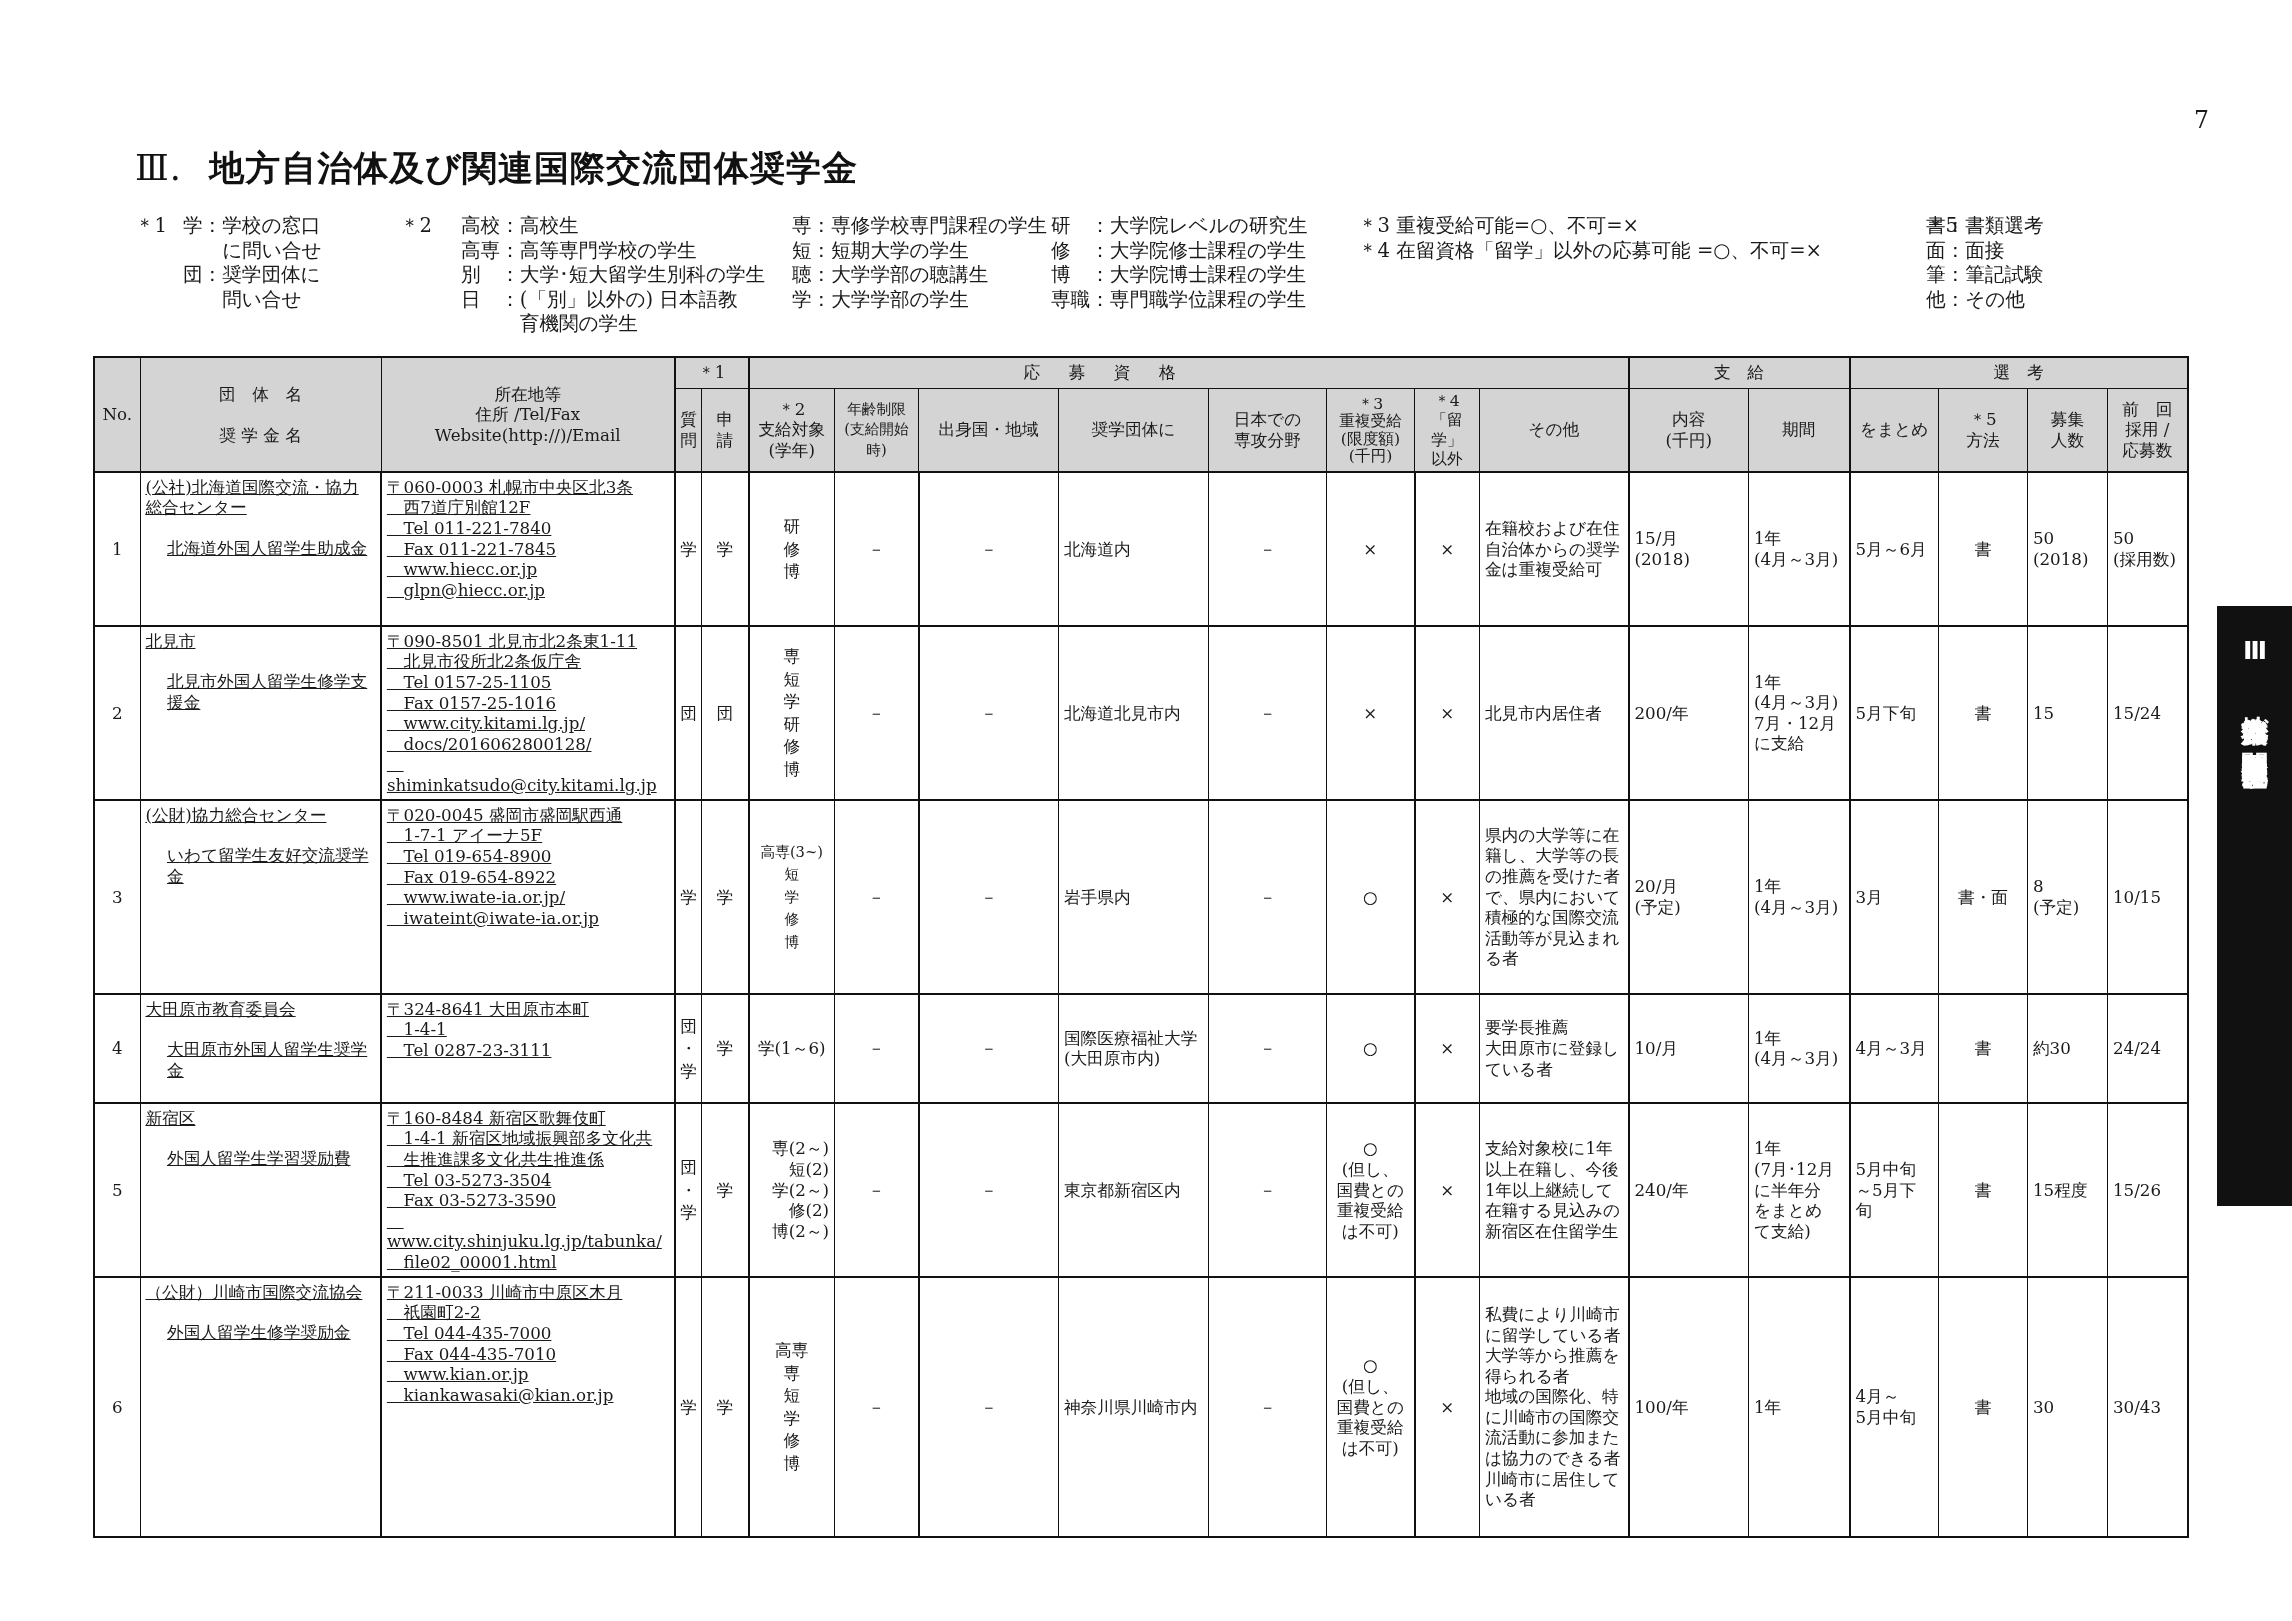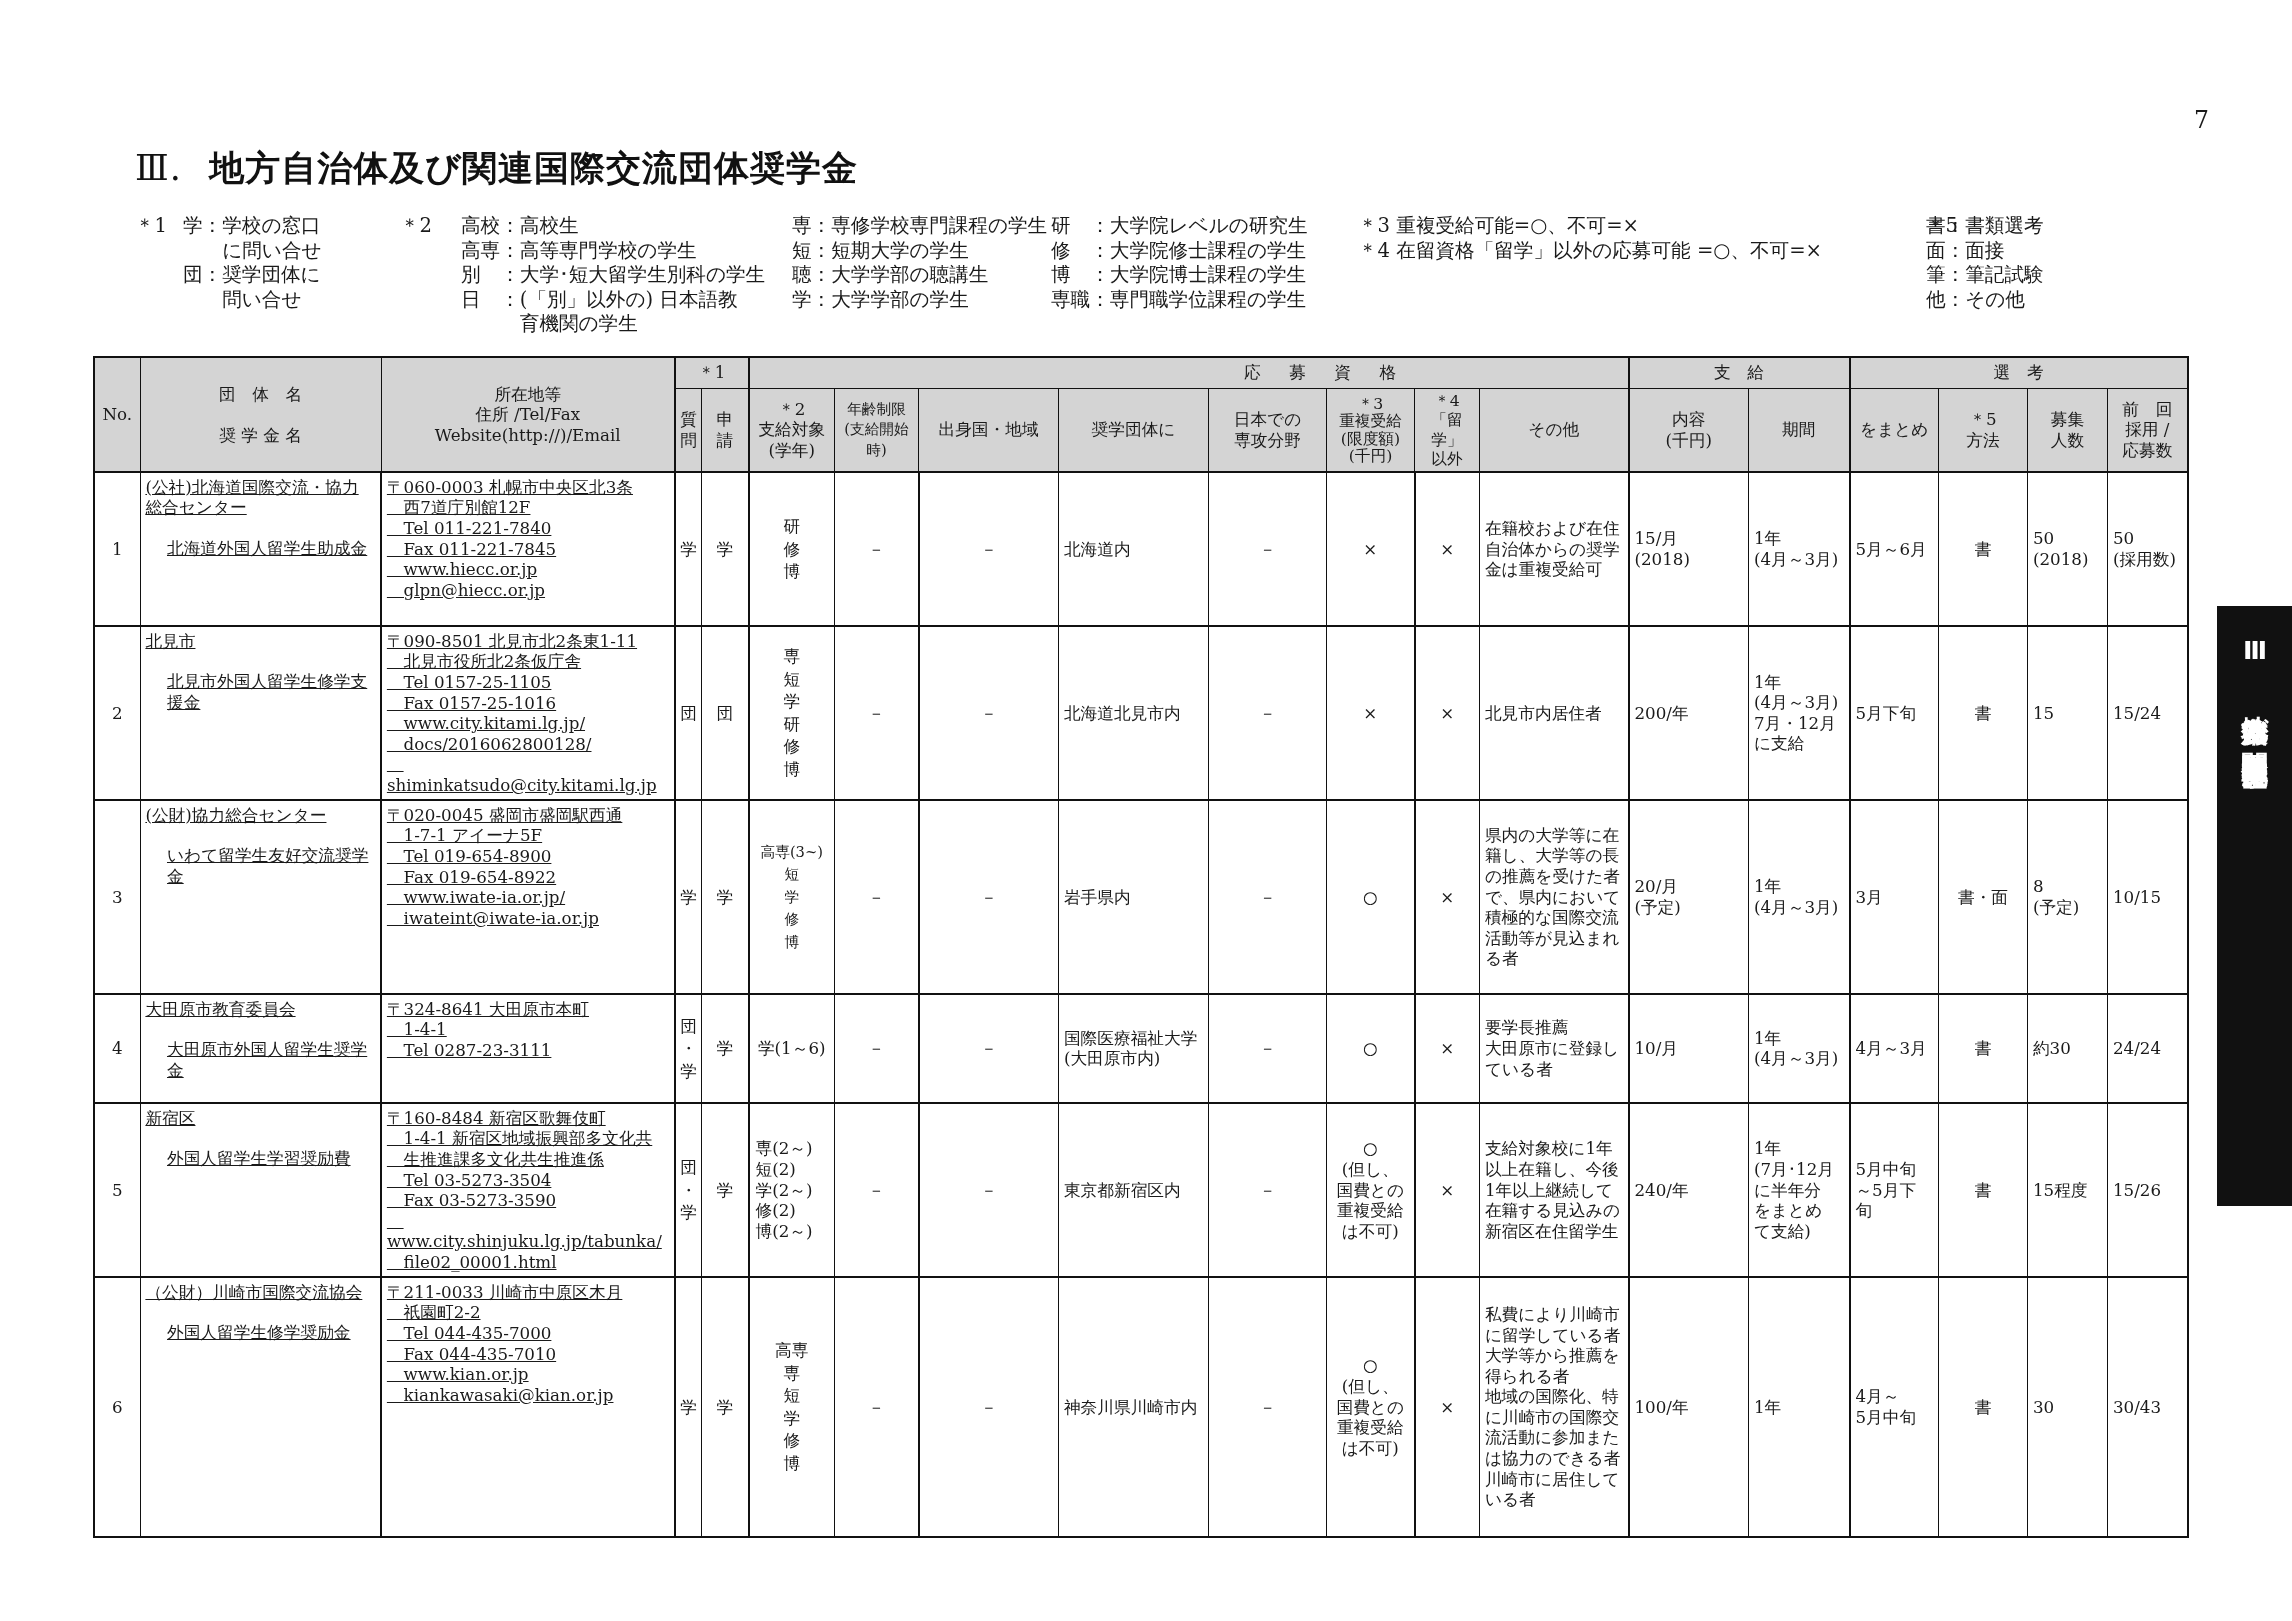--- a/index.html
+++ b/index.html
@@ -113,21 +113,21 @@
   <thead>
     <tr style="height:31px;">
       <th rowspan="2" class="pre">No.</th>
       <th rowspan="2" class="pre">団　体　名
 
 奨 学 金 名</th>
       <th rowspan="2" class="pre">所在地等
 住所 /Tel/Fax
 Website(http://)/Email</th>
       <th colspan="2" class="thick-l">＊1</th>
-      <th colspan="8" class="thick-l" style="text-align:center; padding-left:274px; letter-spacing:5.9px;">応　募　資　格</th>
+      <th colspan="8" class="thick-l" style="text-align:left; padding-left:274px; letter-spacing:5.9px;">応　募　資　格</th>
       <th colspan="2" class="thick-l">支　給</th>
       <th colspan="4" class="thick-l">選　考</th>
     </tr>
     <tr style="height:76px;">
       <th class="pre thick-l" style="padding:0;">質
 問</th>
       <th class="pre" style="padding:0;">申
 請</th>
       <th class="pre thick-l">＊2
 支給対象
@@ -310,21 +310,21 @@
 　1-4-1 新宿区地域振興部多文化共
 　生推進課多文化共生推進係
 　Tel 03-5273-3504
 　Fax 03-5273-3590
 　www.city.shinjuku.lg.jp/tabunka/
 　file02_00001.html</td>
       <td class="c vstack thick-l" style="padding:0;">団
 ・
 学</td>
       <td class="c vstack" style="padding:0;">学</td>
-      <td class="pre thick-l" style="text-align:left;padding-left:6px;">専(2～)
+      <td class="pre thick-l" style="text-align:right;padding-left:6px;">専(2～)
 短(2)
 学(2～)
 修(2)
 博(2～)</td>
       <td class="c">－</td>
       <td class="c thick-l">－</td>
       <td>東京都新宿区内</td>
       <td class="c">－</td>
       <td class="c pre">○
 (但し、

